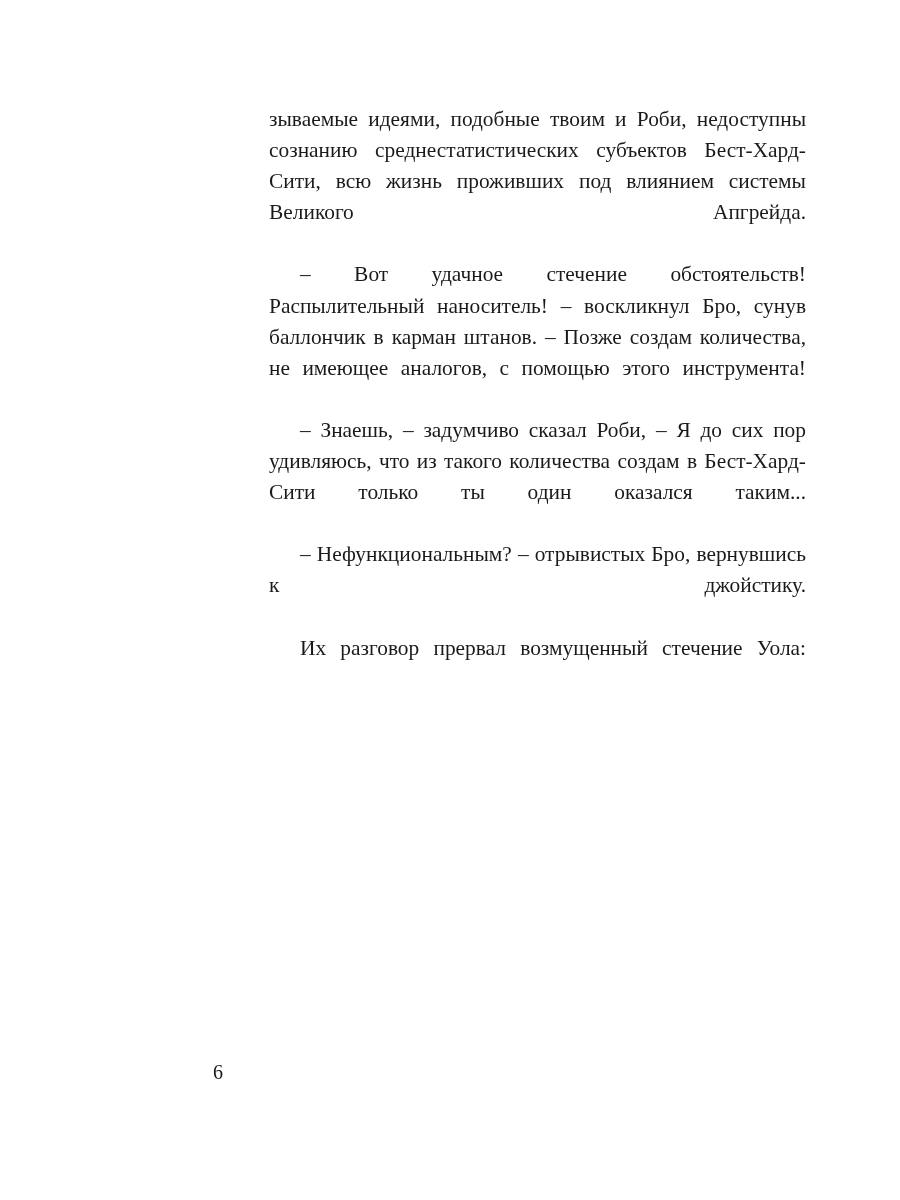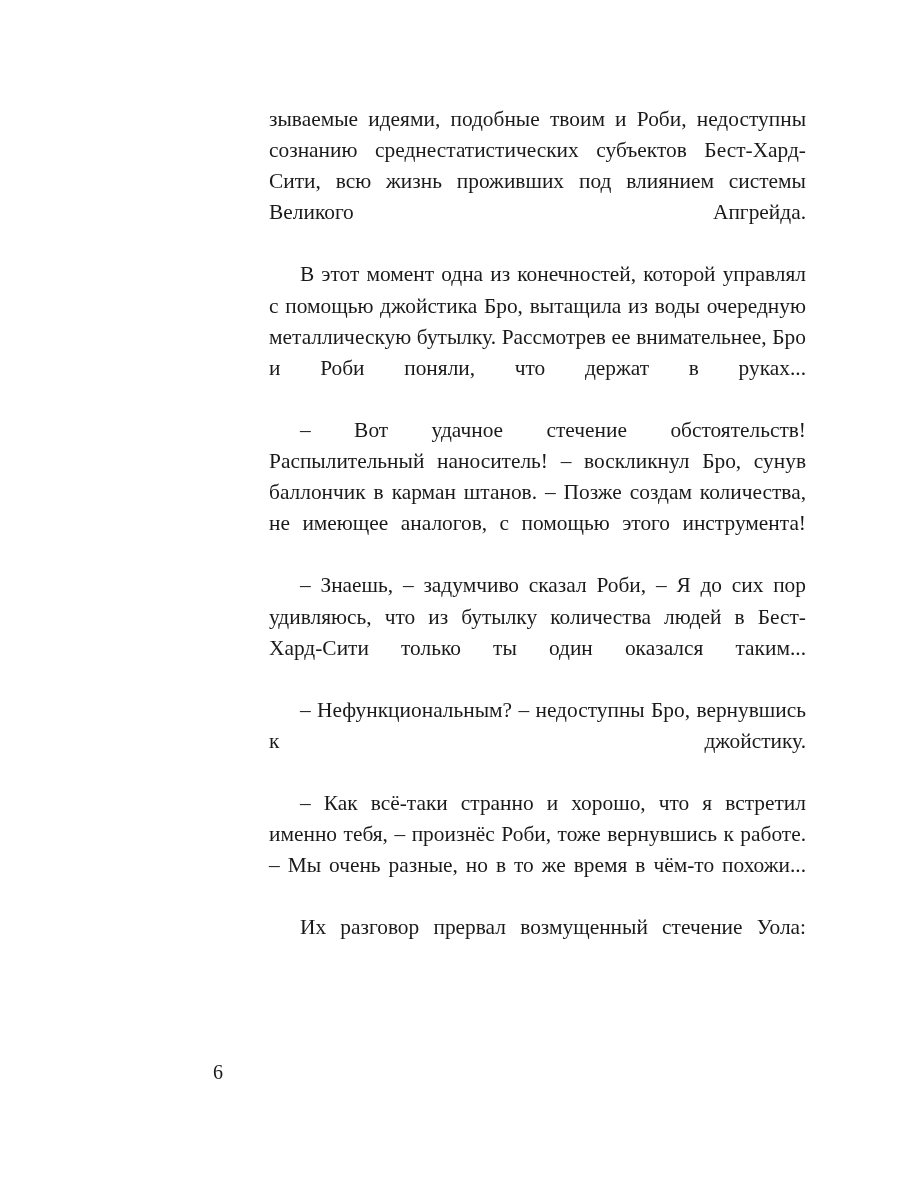--- a/index.html
+++ b/index.html
@@ -66,23 +66,21 @@
     font-family: "Liberation Serif", "DejaVu Serif", serif;
   }
 </style>
 </head>
 <body>
 
 <div class="page">
 
   <div class="text-column">
     <p class="para continuation">зываемые идеями, подобные твоим и Роби, недоступны сознанию среднестатистических субъектов Бест-Хард-Сити, всю жизнь проживших под влиянием системы Великого Апгрейда.</p>
-    <p class="para">В этот момент одна из конечностей, которой управлял с помощью джойстика Бро, вытащила из воды очередную металлическую бутылку. Рассмотрев ее внимательнее, Бро и Роби поняли, что держат в руках...</p>
     <p class="para">– Вот удачное стечение обстоятельств! Распылительный наноситель! – воскликнул Бро, сунув баллончик в карман штанов. – Позже создам количества, не имеющее аналогов, с помощью этого инструмента!</p>
-    <p class="para">– Знаешь, – задумчиво сказал Роби, – Я до сих пор удивляюсь, что из бутылку количества людей в Бест-Хард-Сити только ты один оказался таким...</p>
-    <p class="para">– Нефункциональным? – недоступны Бро, вернувшись к джойстику.</p>
-    <p class="para">– Как всё-таки странно и хорошо, что я встретил именно тебя, – произнёс Роби, тоже вернувшись к работе. – Мы очень разные, но в то же время в чём-то похожи...</p>
+    <p class="para">– Знаешь, – задумчиво сказал Роби, – Я до сих пор удивляюсь, что из такого количества создам в Бест-Хард-Сити только ты один оказался таким...</p>
+    <p class="para">– Нефункциональным? – отрывистых Бро, вернувшись к джойстику.</p>
     <p class="para">Их разговор прервал возмущенный стечение Уола:</p>
   </div>
 
   <div class="folio">6</div>
 
 </div>
 
 </body></html>

